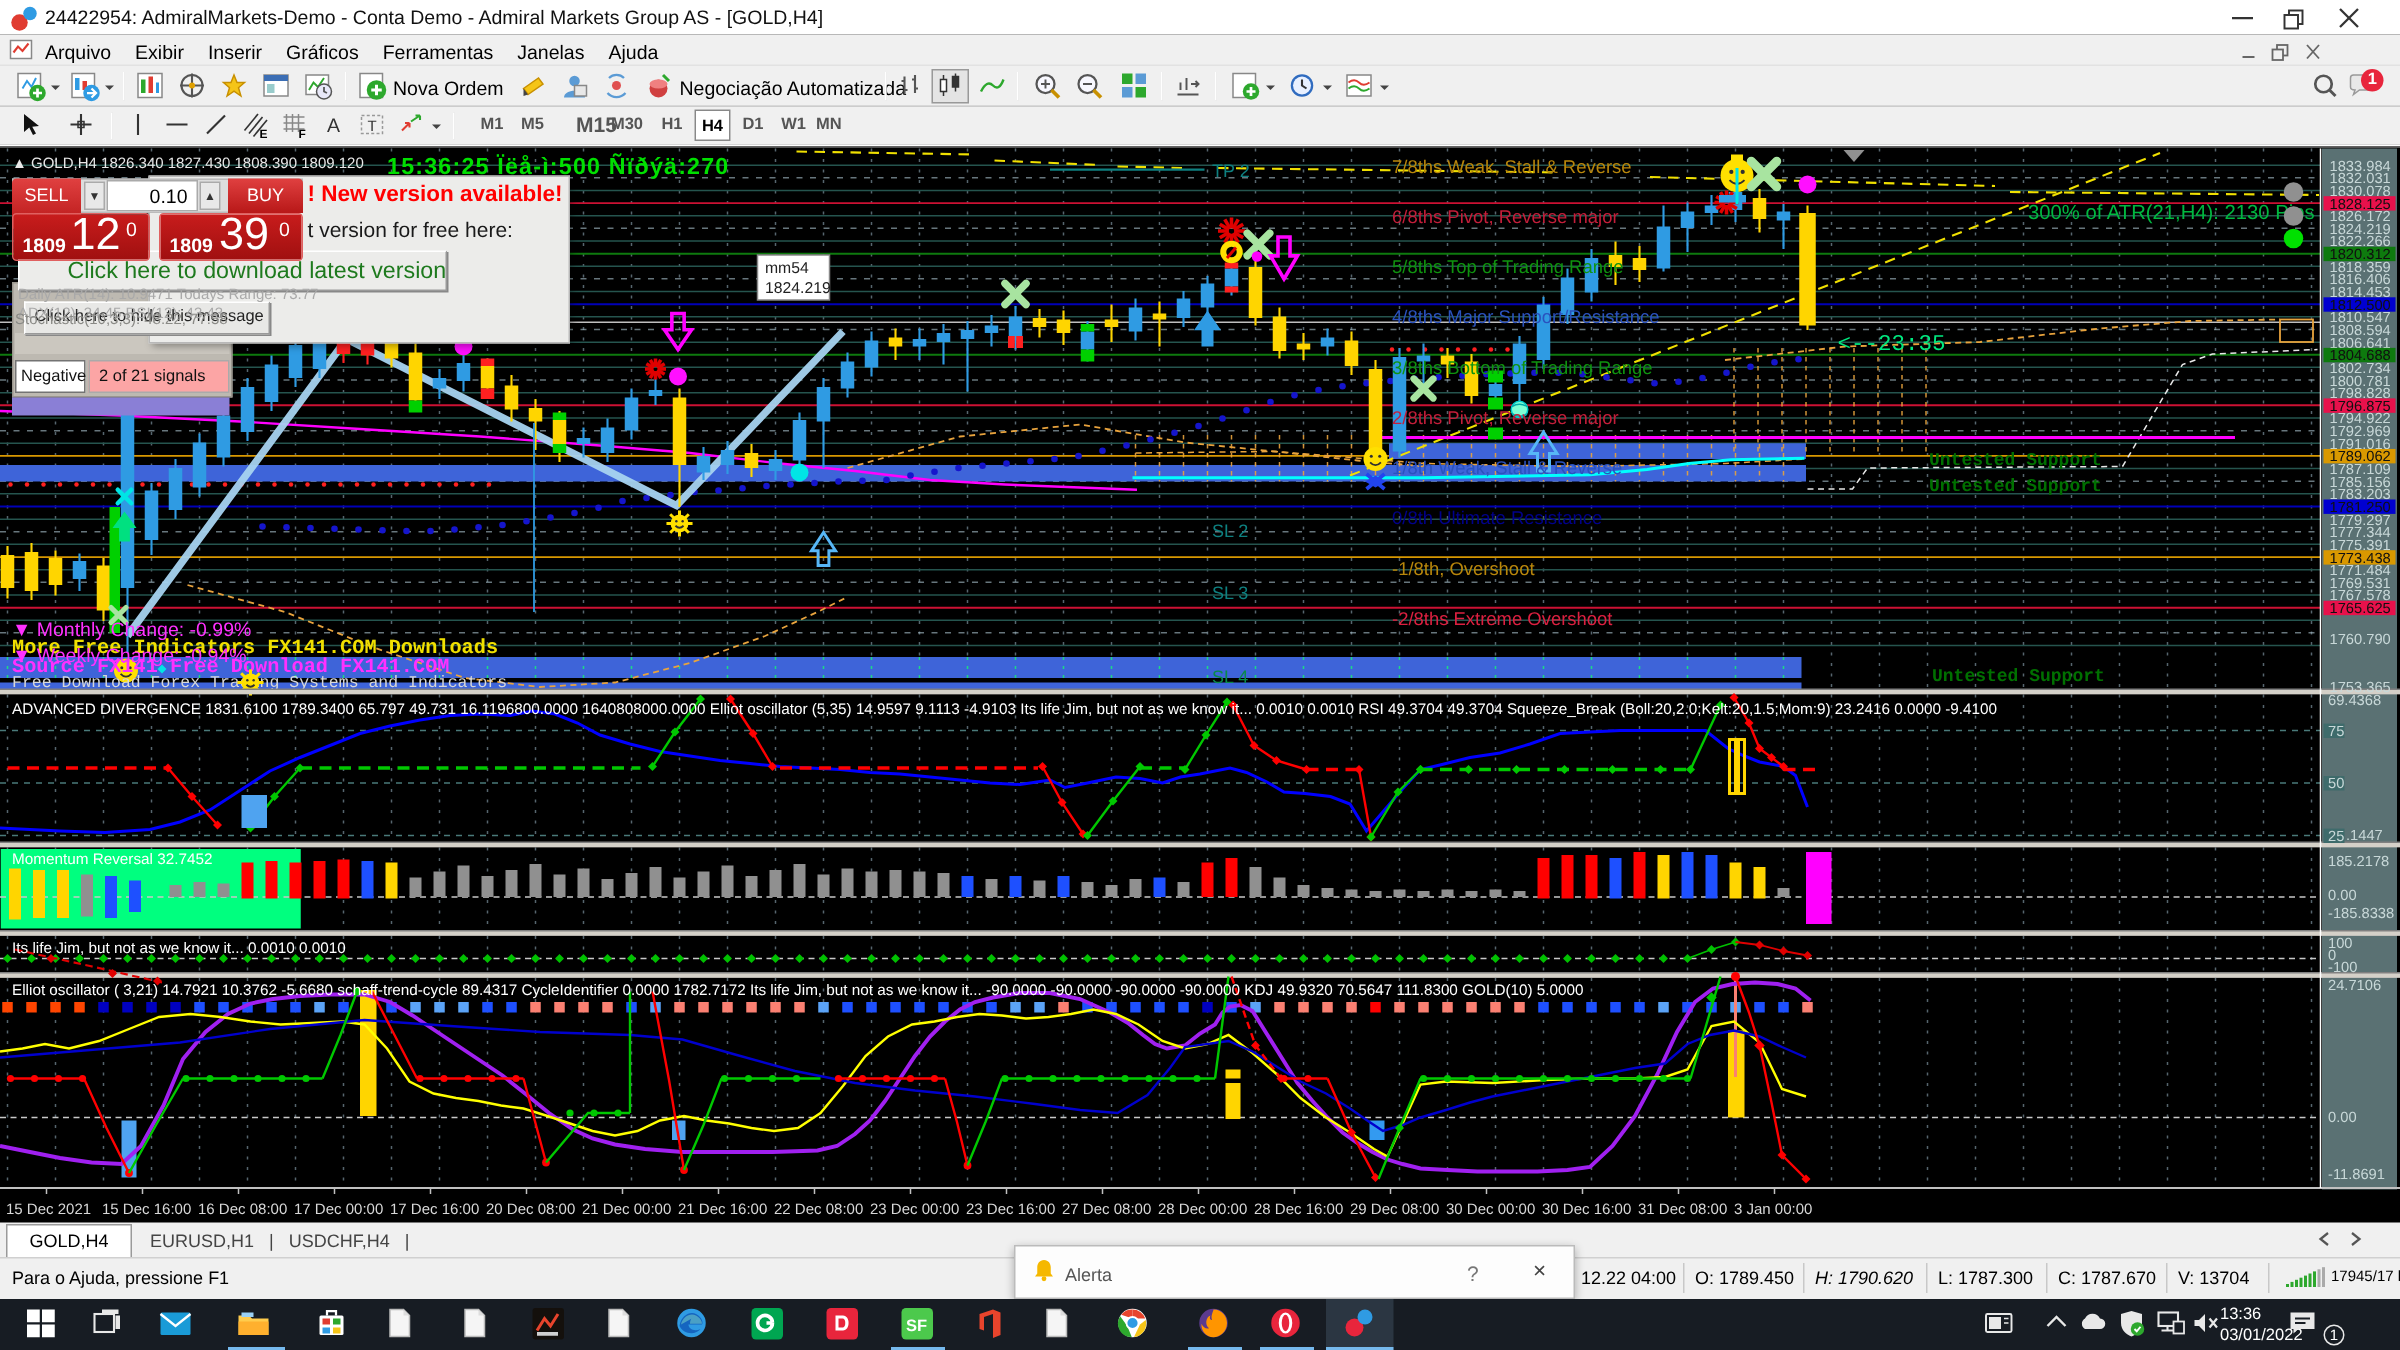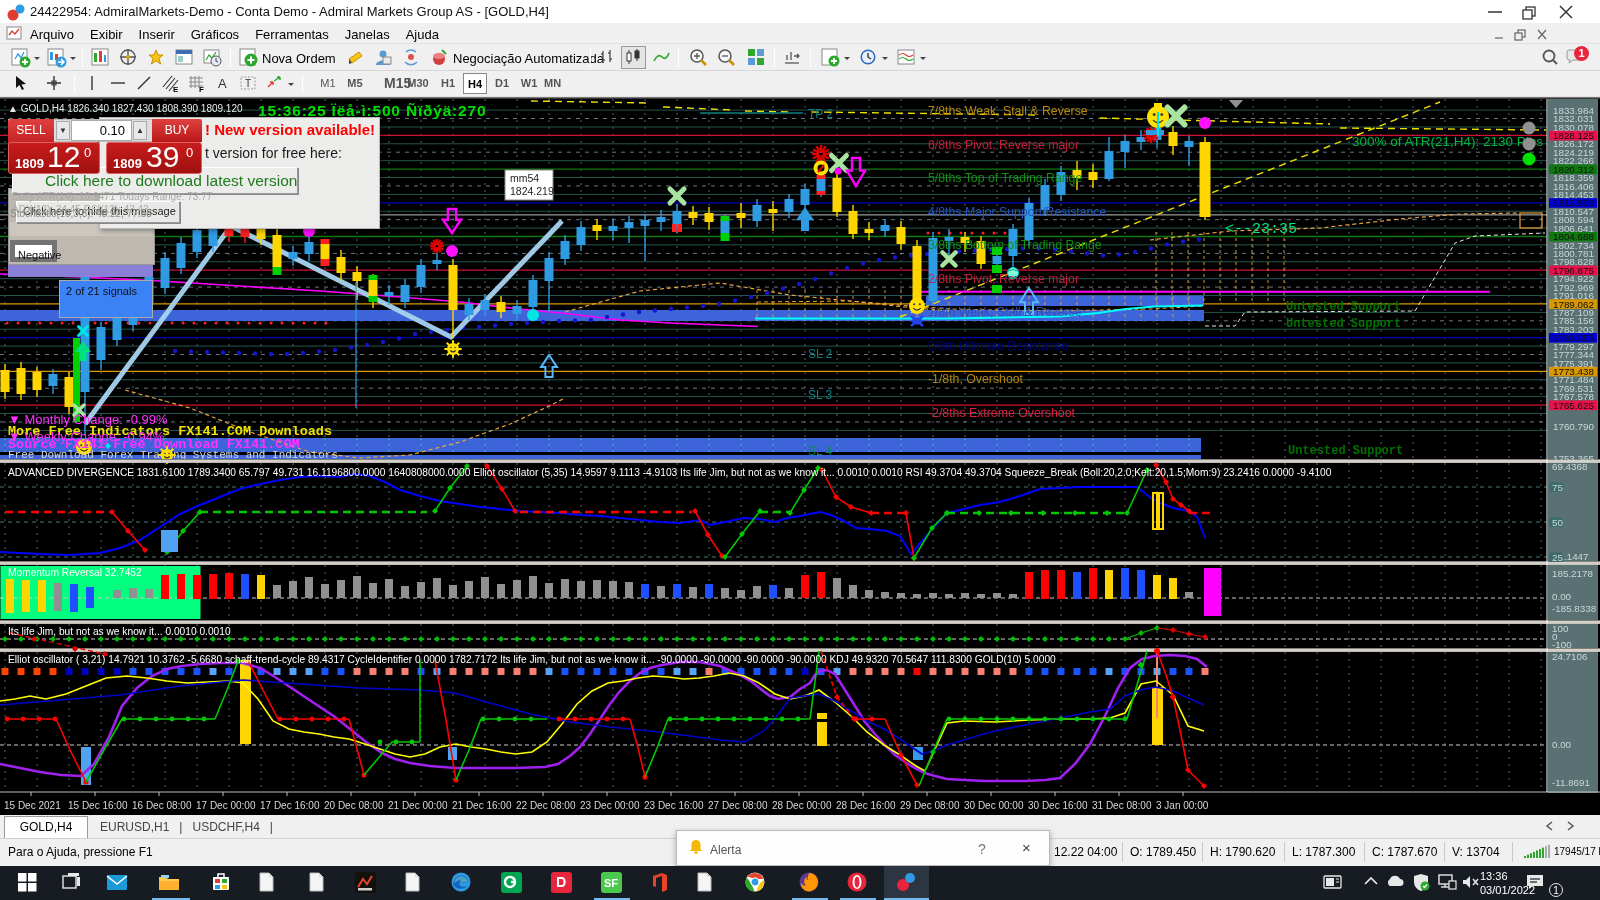--- a/index.html
+++ b/index.html
@@ -240,21 +240,21 @@
     <text x="7" y="14" font-size="10" fill="#333">T</text>
   </svg>
 <svg class="abs" style="left:264px;top:73px" width="22" height="22">
     <path d="M4,14 L9,9 M9,9 L9,12 M9,9 L6,9" stroke="#E03C31" stroke-width="1.4" fill="none"></path>
     <path d="M10,8 L16,4 M16,4 L13,4 M16,4 L16,7" stroke="#2DA82D" stroke-width="1.4" fill="none"></path>
   </svg>
 <svg class="abs" style="left:286px;top:73px" width="10" height="22">
     <path d="M2,10 L8,10 L5,13 Z" fill="#444"></path>
   </svg>
 <div class="abs" style="left:302px;top:75px;width:1px;height:18px;background:#C8C8C8;border-right:1px solid #fff;"></div>
-<div class="abs" style="left:316px;top:73px;width:24px;height:21px;font-size:11px;font-weight:normal;color:#555;text-align:center;line-height:21px;">M1</div>
+<div class="abs" style="left:316px;top:73px;width:24px;height:21px;font-size:11px;font-weight:bold;color:#555;text-align:center;line-height:21px;">M1</div>
 <div class="abs" style="left:343px;top:73px;width:24px;height:21px;font-size:11px;font-weight:bold;color:#555;text-align:center;line-height:21px;">M5</div>
 <div class="abs" style="left:384px;top:73px;width:30px;height:21px;font-size:14px;font-weight:bold;color:#555;text-align:left;line-height:21px;">M15</div>
 <div class="abs" style="left:403px;top:73px;width:30px;height:21px;font-size:11px;font-weight:bold;color:#555;text-align:center;line-height:21px;">M30</div>
 <div class="abs" style="left:436px;top:73px;width:24px;height:21px;font-size:11px;font-weight:bold;color:#555;text-align:center;line-height:21px;">H1</div>
 <div class="abs" style="left:463px;top:73px;width:24px;height:21px;background:#FFFFFF;border:1px solid #888;font-size:11px;font-weight:bold;color:#000;text-align:center;line-height:20px;">H4</div>
 <div class="abs" style="left:490px;top:73px;width:24px;height:21px;font-size:11px;font-weight:bold;color:#555;text-align:center;line-height:21px;">D1</div>
 <div class="abs" style="left:517px;top:73px;width:24px;height:21px;font-size:11px;font-weight:bold;color:#555;text-align:center;line-height:21px;">W1</div>
 <div class="abs" style="left:544px;top:73px;width:24px;height:21px;font-size:11px;font-weight:bold;color:#555;text-align:left;line-height:21px;">MN</div>
 
 <svg width="1600" height="900" style="position:absolute;left:0;top:0">
@@ -1587,22 +1587,22 @@
     <line x1="991" y1="792" x2="991" y2="796" stroke="#C0C0C0" stroke-width="1"></line>
     <text x="1028" y="809" fill="#D8D8D8" font-size="10" font-family="&quot;Liberation Sans&quot;, sans-serif" font-weight="normal" text-anchor="start">30 Dec 16:00</text>
     <line x1="1055" y1="792" x2="1055" y2="796" stroke="#C0C0C0" stroke-width="1"></line>
     <text x="1092" y="809" fill="#D8D8D8" font-size="10" font-family="&quot;Liberation Sans&quot;, sans-serif" font-weight="normal" text-anchor="start">31 Dec 08:00</text>
     <line x1="1119" y1="792" x2="1119" y2="796" stroke="#C0C0C0" stroke-width="1"></line>
     <text x="1156" y="809" fill="#D8D8D8" font-size="10" font-family="&quot;Liberation Sans&quot;, sans-serif" font-weight="normal" text-anchor="start">3 Jan 00:00</text>
     <line x1="1183" y1="792" x2="1183" y2="796" stroke="#C0C0C0" stroke-width="1"></line>
   </svg>
 <div class="abs" style="left:8px;top:188px;width:147px;height:77px;background:#BDB9B1;border:1px solid #9a968e;"></div>
 <div class="abs" style="left:10px;top:222px;width:143px;height:14px;background:#CBC7BF;"></div>
-<div class="abs" style="left:10px;top:240px;width:47px;height:22px;background:#FFFFFF;border:5px solid #737373;font-size:11px;color:#111;padding:4px 0 0 3px;">Negative</div>
-<div class="abs" style="left:59px;top:240px;width:94px;height:38px;background:#3b82f6;border:1px solid #AAA;font-size:11px;color:#111;padding:4px 0 0 6px;margin-top:40px;">2 of 21 signals</div>
+<div class="abs" style="left:10px;top:240px;width:47px;height:22px;background:#FFFFFF;border:1px solid #737373;font-size:11px;color:#111;padding:4px 0 0 3px;">Negative</div>
+<div class="abs" style="left:59px;top:240px;width:94px;height:22px;background:#fca5a5;border:1px solid #AAA;font-size:11px;color:#111;padding:4px 0 0 6px;">2 of 21 signals</div>
 <div class="abs" style="left:8px;top:265px;width:145px;height:12px;background:#8A7FD6;"></div>
 <div class="abs" style="left:99px;top:117px;width:281px;height:112px;background:#ECECEA;border:1px solid #B8B8B8;box-shadow:2px 2px 5px rgba(0,0,0,0.35);"></div>
 <div class="abs" style="left:205px;top:121px;font-size:15px;font-weight:bold;color:#FF0000;">! New version available!</div>
 <div class="abs" style="left:205px;top:145px;font-size:14px;color:#1a1a1a;">t version for free here:</div>
 <div class="abs" style="left:12px;top:167px;width:286px;height:27px;background:#ECECEA;border:1px solid #999;border-top-color:#fff;border-left-color:#fff;box-shadow:1px 1px 0 #888;"></div>
 <div class="abs" style="left:45px;top:172px;font-size:15.5px;color:#1E7A1E;">Click here to download latest version</div>
 <div class="abs" style="left:16px;top:201px;width:164px;height:22px;background:#E8E8E6;border:1px solid #999;border-top-color:#fff;border-left-color:#fff;box-shadow:1px 1px 0 #888;"></div>
 <div class="abs" style="left:23px;top:205px;font-size:11px;color:#222;">Click here to hide this message</div>
 <div class="abs" style="left:12px;top:191px;font-size:10px;color:#A9A9A9;">Daily ATR(14): 10.9471 Todays Range: 73.77</div>
 <div class="abs" style="left:12px;top:204px;font-size:10px;color:#A9A9A9;">ADX(12): 34.45 RSI(12): 43.43</div>
@@ -1627,21 +1627,21 @@
 <div class="abs" style="left:100px;top:820px;font-size:12px;color:#444;">EURUSD,H1&nbsp;&nbsp;&nbsp;|&nbsp;&nbsp;&nbsp;USDCHF,H4&nbsp;&nbsp;&nbsp;|</div>
 <svg class="abs" style="left:1540px;top:818px" width="56" height="16">
  <path d="M12,4 L7,8 L12,12" stroke="#555" fill="none" stroke-width="1.5"></path>
  <path d="M28,4 L33,8 L28,12" stroke="#555" fill="none" stroke-width="1.5"></path>
 </svg>
 
 <div class="abs" style="left:0;top:838px;width:1600px;height:28px;background:#F0F0F0;border-top:1px solid #D0D0D0;"></div>
 <div class="abs" style="left:8px;top:845px;font-size:12px;color:#000;">Para o Ajuda, pressione F1</div>
 <div class="abs" style="left:1054px;top:845px;font-size:12px;color:#000;">12.22 04:00</div>
 <div class="abs" style="left:1130px;top:845px;font-size:12px;color:#000;">O: 1789.450</div>
-<div class="abs" style="left:1210px;top:845px;font-size:12px;color:#000;">H: 1790.620</div>
+<div class="abs" style="left:1210px;top:845px;font-size:12px;color:#000;font-style:italic;">H: 1790.620</div>
 <div class="abs" style="left:1292px;top:845px;font-size:12px;color:#000;">L: 1787.300</div>
 <div class="abs" style="left:1372px;top:845px;font-size:12px;color:#000;">C: 1787.670</div>
 <div class="abs" style="left:1452px;top:845px;font-size:12px;color:#000;">V: 13704</div>
 <div class="abs" style="left:1122px;top:842px;width:1px;height:20px;background:#C8C8C8;"></div>
 <div class="abs" style="left:1202px;top:842px;width:1px;height:20px;background:#C8C8C8;"></div>
 <div class="abs" style="left:1284px;top:842px;width:1px;height:20px;background:#C8C8C8;"></div>
 <div class="abs" style="left:1364px;top:842px;width:1px;height:20px;background:#C8C8C8;"></div>
 <div class="abs" style="left:1444px;top:842px;width:1px;height:20px;background:#C8C8C8;"></div>
 <div class="abs" style="left:1512px;top:842px;width:1px;height:20px;background:#C8C8C8;"></div>
 <svg class="abs" style="left:1522px;top:842px" width="30" height="18">

